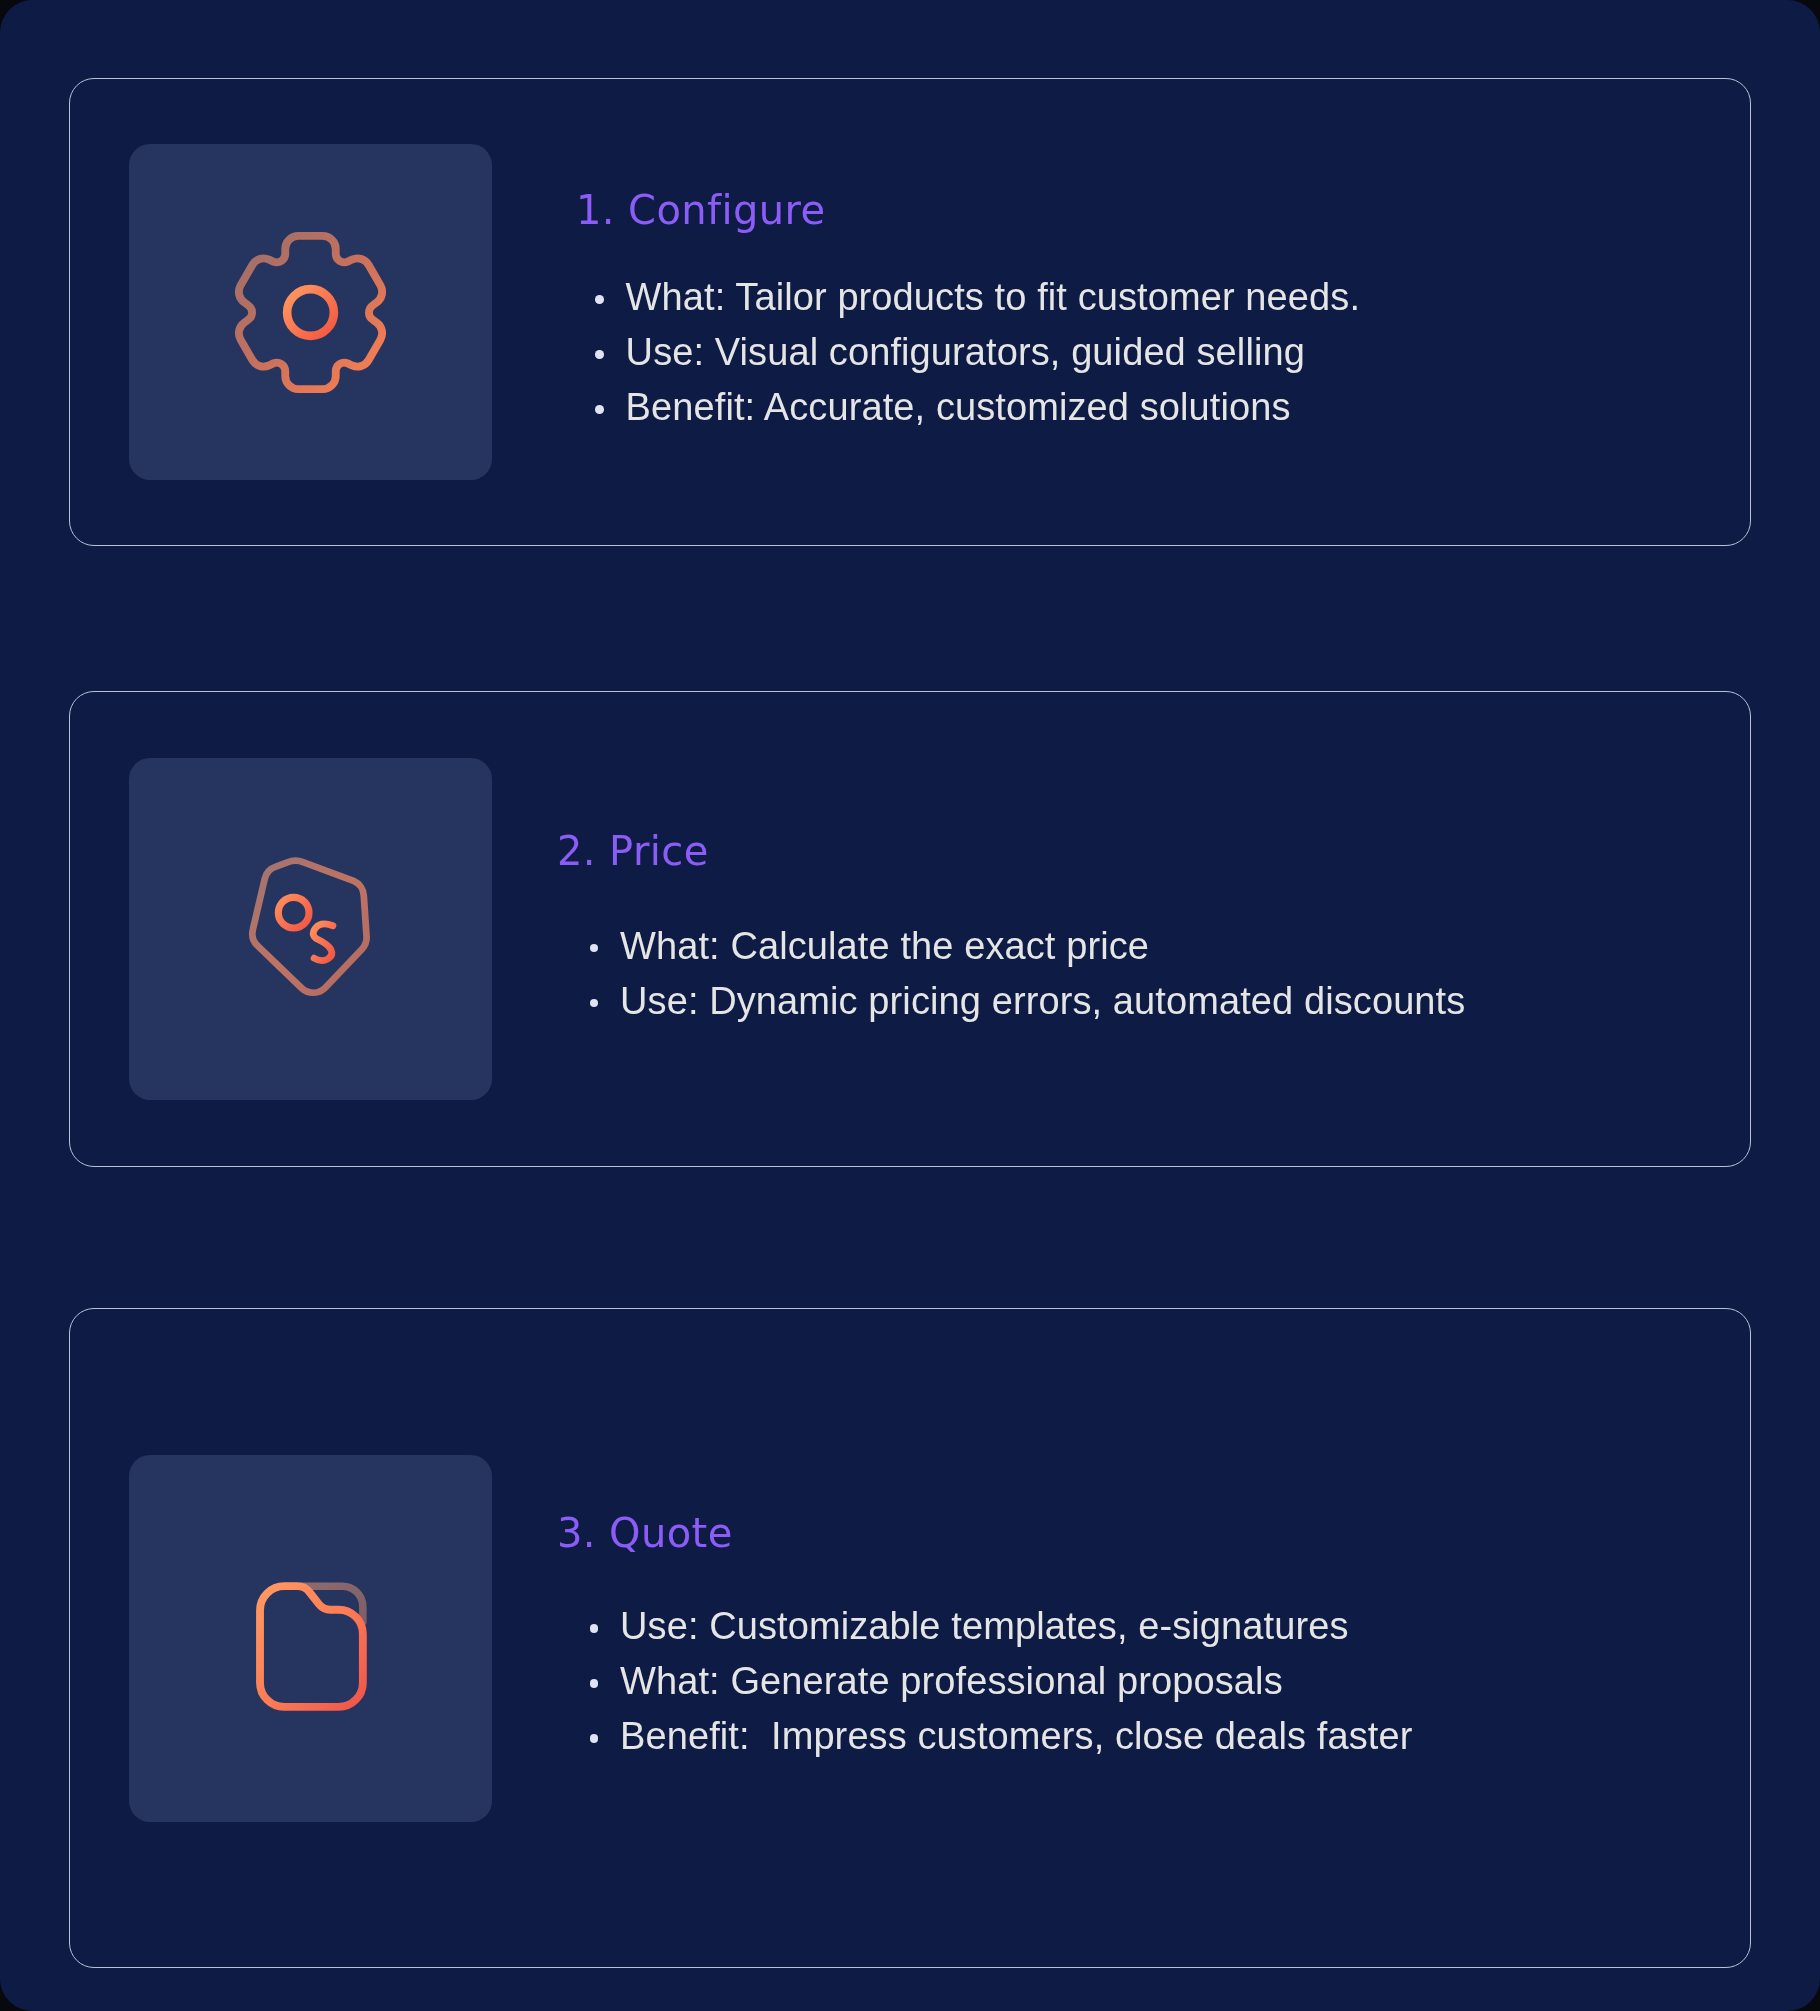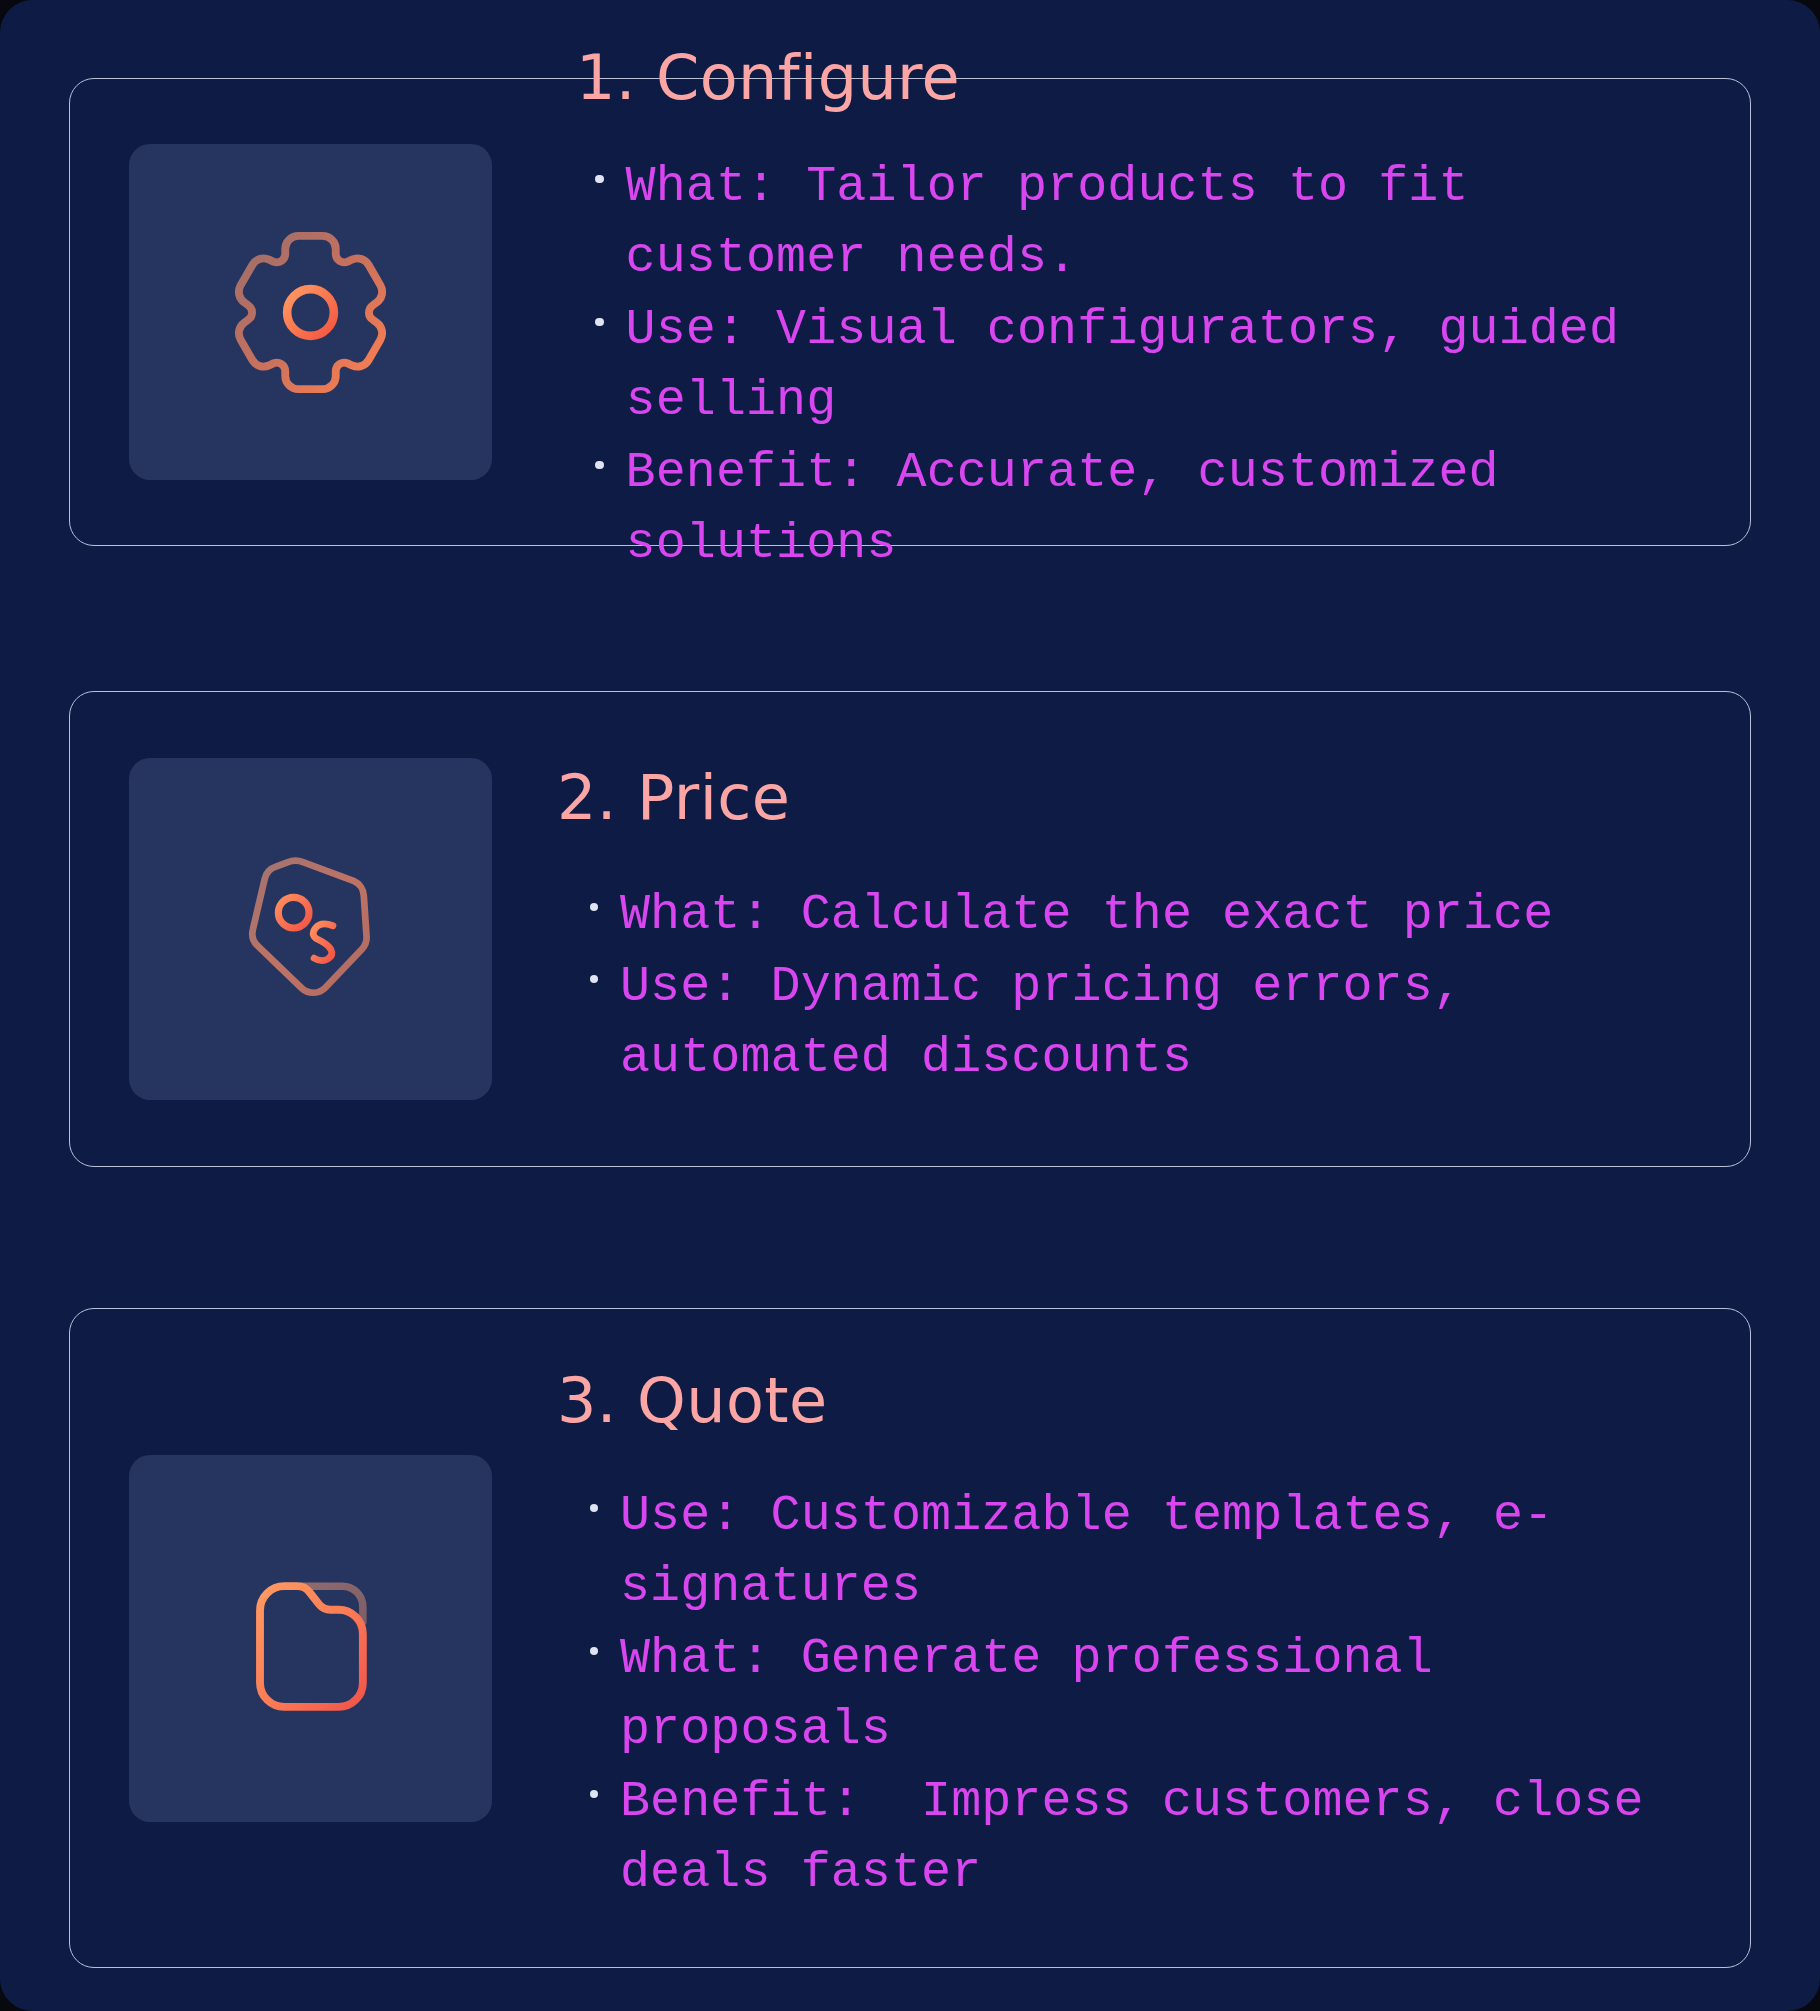--- a/index.html
+++ b/index.html
@@ -56,43 +56,42 @@
   .card-body {
     flex: 1 1 auto;
     padding-left: 73px;
     padding-right: 9.6px;
     display: flex;
     flex-direction: column;
   }
 
   .card-title {
     font-family: "DejaVu Sans", "Liberation Sans", sans-serif;
-    font-size: 62px;
+    font-size: 40px;
     font-weight: 400;
-    color: #fca5a5;
+    color: #8b5cf6;
     letter-spacing: 0.4px;
     line-height: 1.05;
   }
 
   .bullets {
     list-style: none;
     margin-top: 40px;
   }
   .card-2 .bullets { margin-top: 48px; }
   .card-3 .bullets { margin-top: 46px; }
 
   .bullets li {
     position: relative;
     padding-left: 42px;
-    font-size: 50px;
+    font-size: 38px;
     line-height: 1.42;
-    color: #d946ef;
+    color: #e5e5e5;
     letter-spacing: 0.1px;
     white-space: pre-wrap;
-    font-family: Liberation Mono, monospace;
   }
   .bullets li + li { margin-top: 1px; }
 
   .bullets li::before {
     content: "";
     position: absolute;
     left: 11.5px;
     top: 24px;
     width: 8.6px;
     height: 8.6px;

